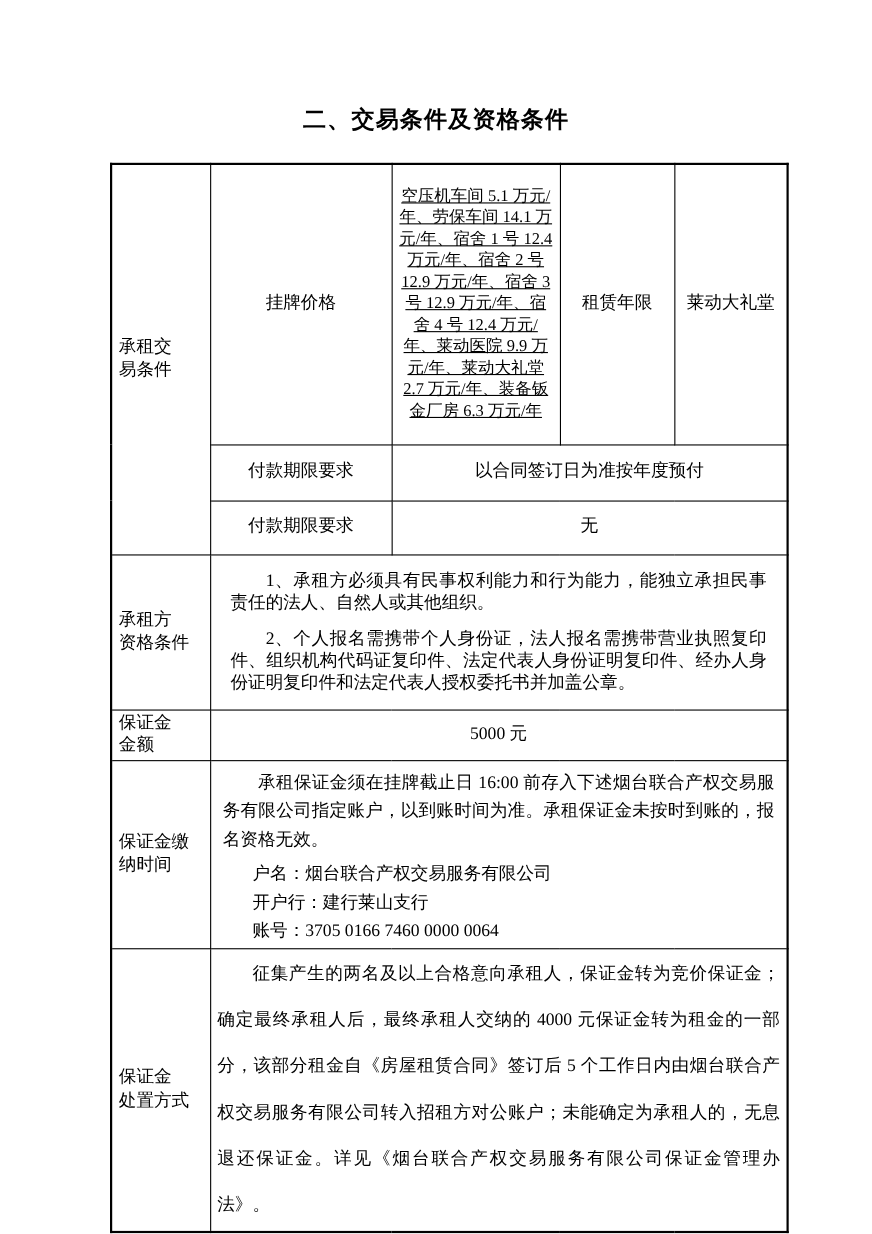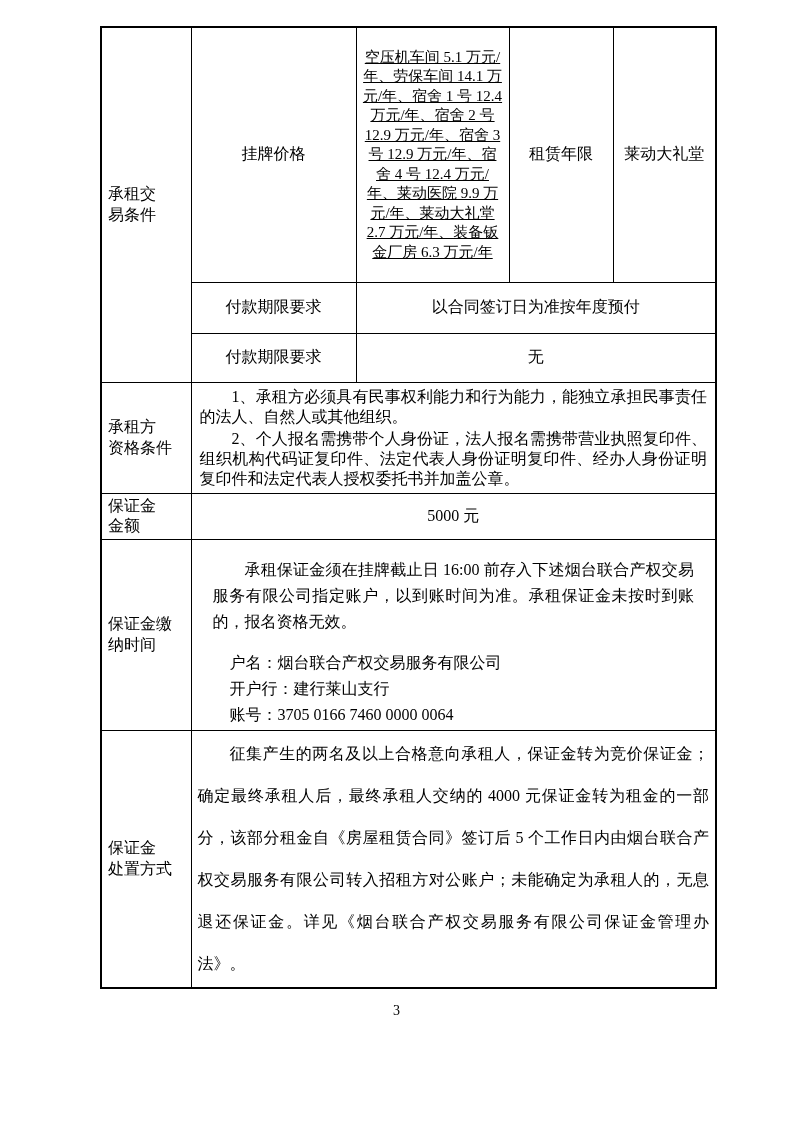--- a/index.html
+++ b/index.html
@@ -43,44 +43,45 @@
     font-size:15px;
     line-height:20px;
     padding:4px 5px;
     text-decoration:underline;
   }
   td.textcell{
     text-align:justify;
     padding:4px 10px;
   }
   td.textcell p{
-    margin:2px;
+    margin:12px;
     text-indent:2em;
     line-height:20px;
   }
   td.paycell{padding:6px 10px;}
-  td.paycell p{margin:15px;text-indent:2em;line-height:26px;text-align:justify;}
+  td.paycell p{margin:5px;text-indent:2em;line-height:26px;text-align:justify;}
   td.paycell .acct-line{text-indent:2em;line-height:26px;}
   td.disposal p{
     margin:0;
     text-indent:2em;
     line-height:42px;
     text-align:justify;
   }
   .page-number{
     text-align:center;
     margin-top:14px;
     font-size:14px;
   }
 </style>
 </head>
 <body>
 
 <div class="page">
 
+  <div class="doc-title">二、交易条件及资格条件</div>
 
   <table class="main">
     <colgroup>
       <col style="width:90px">
       <col style="width:165px">
       <col style="width:153px">
       <col style="width:104px">
       <col style="width:103px">
     </colgroup>
 

